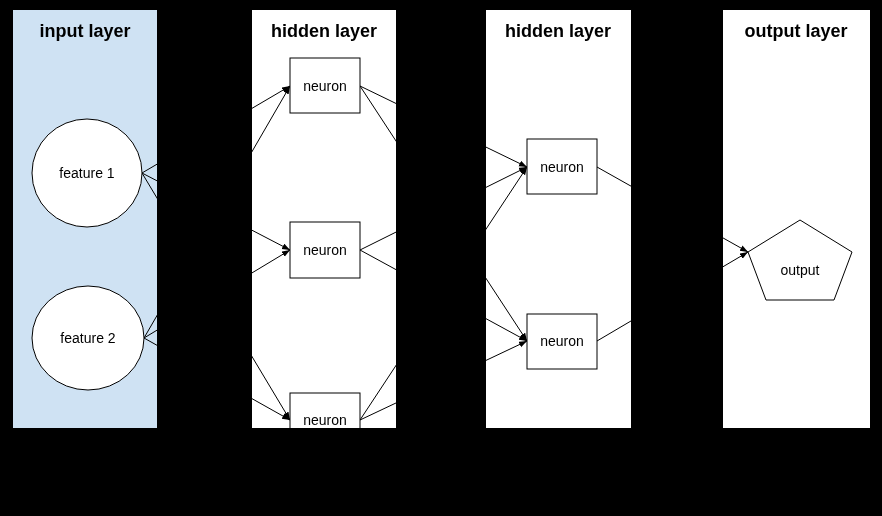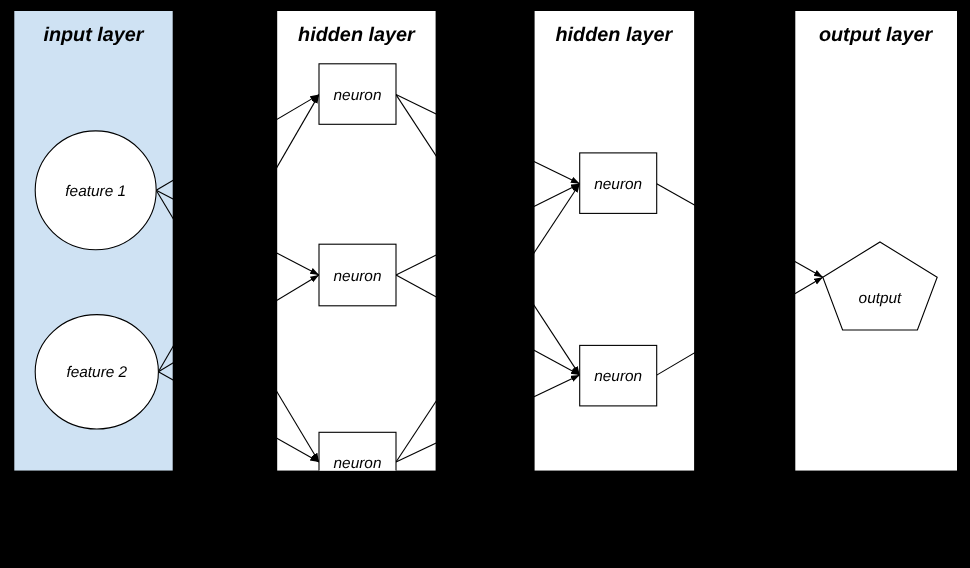--- a/index.html
+++ b/index.html
@@ -7,21 +7,20 @@
     padding: 0;
     background: #000000;
   }
   #canvas {
     position: relative;
     width: 882px;
     height: 428px;
     background: #000000;
     overflow: hidden;
     font-family: "Liberation Sans", sans-serif;
-    font-style: italic;
   }
   svg { display: block; }
   .col { stroke: none; }
   .col-title {
     font-family: "Liberation Sans", sans-serif;
     font-size: 18px;
     font-weight: bold;
     fill: #000000;
     text-anchor: middle;
   }

